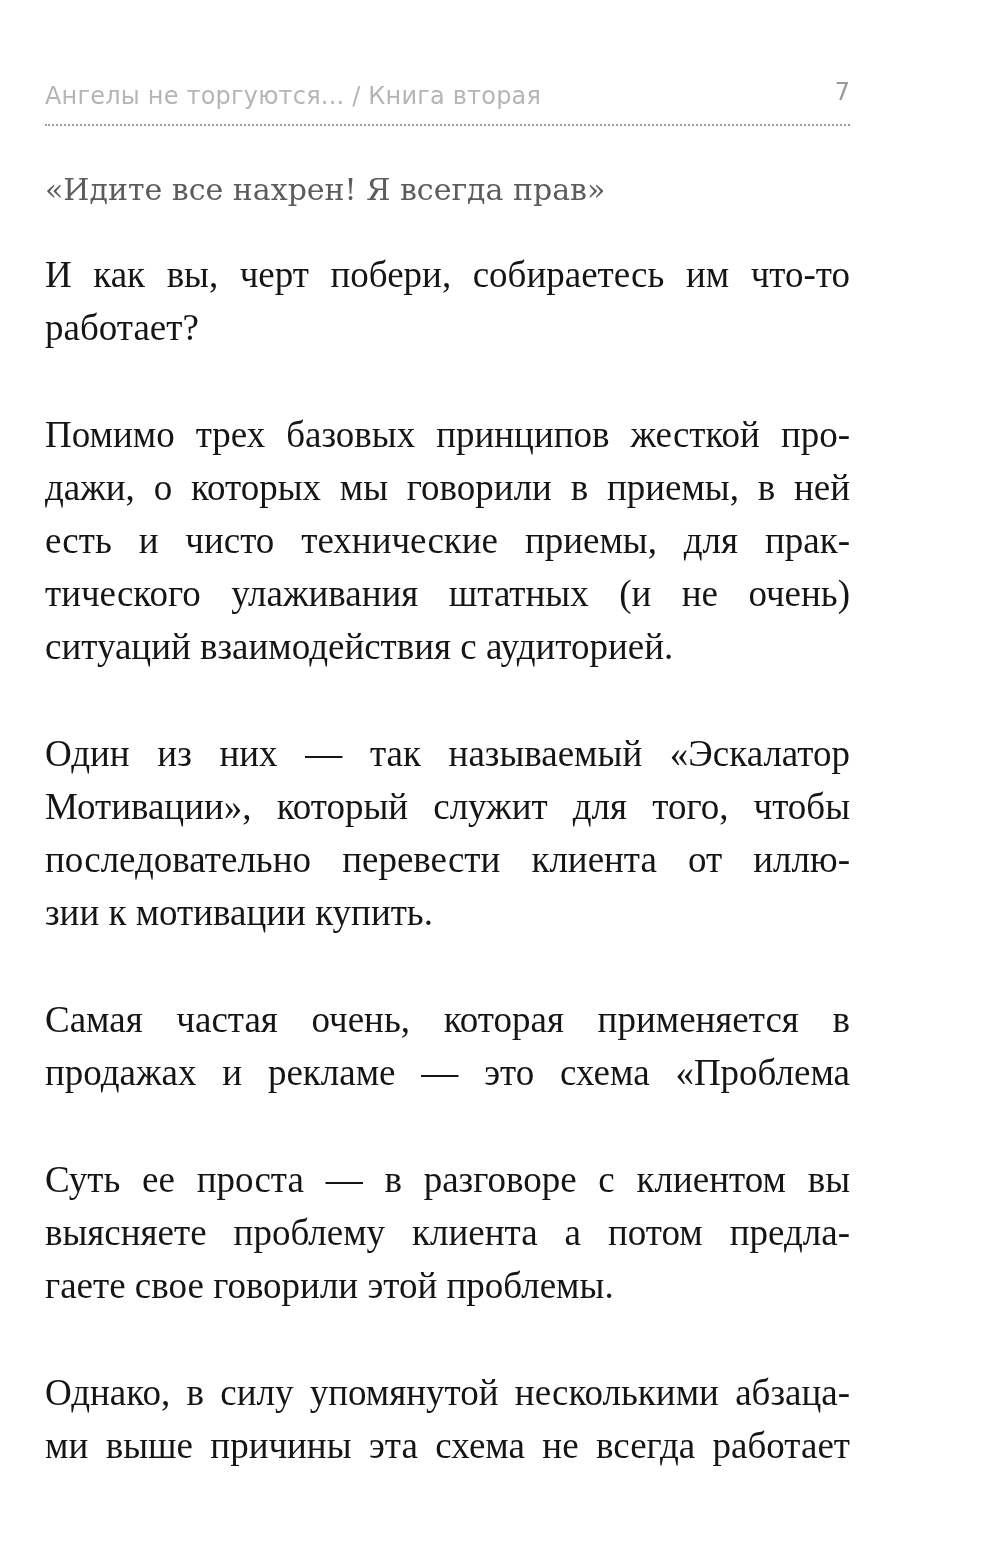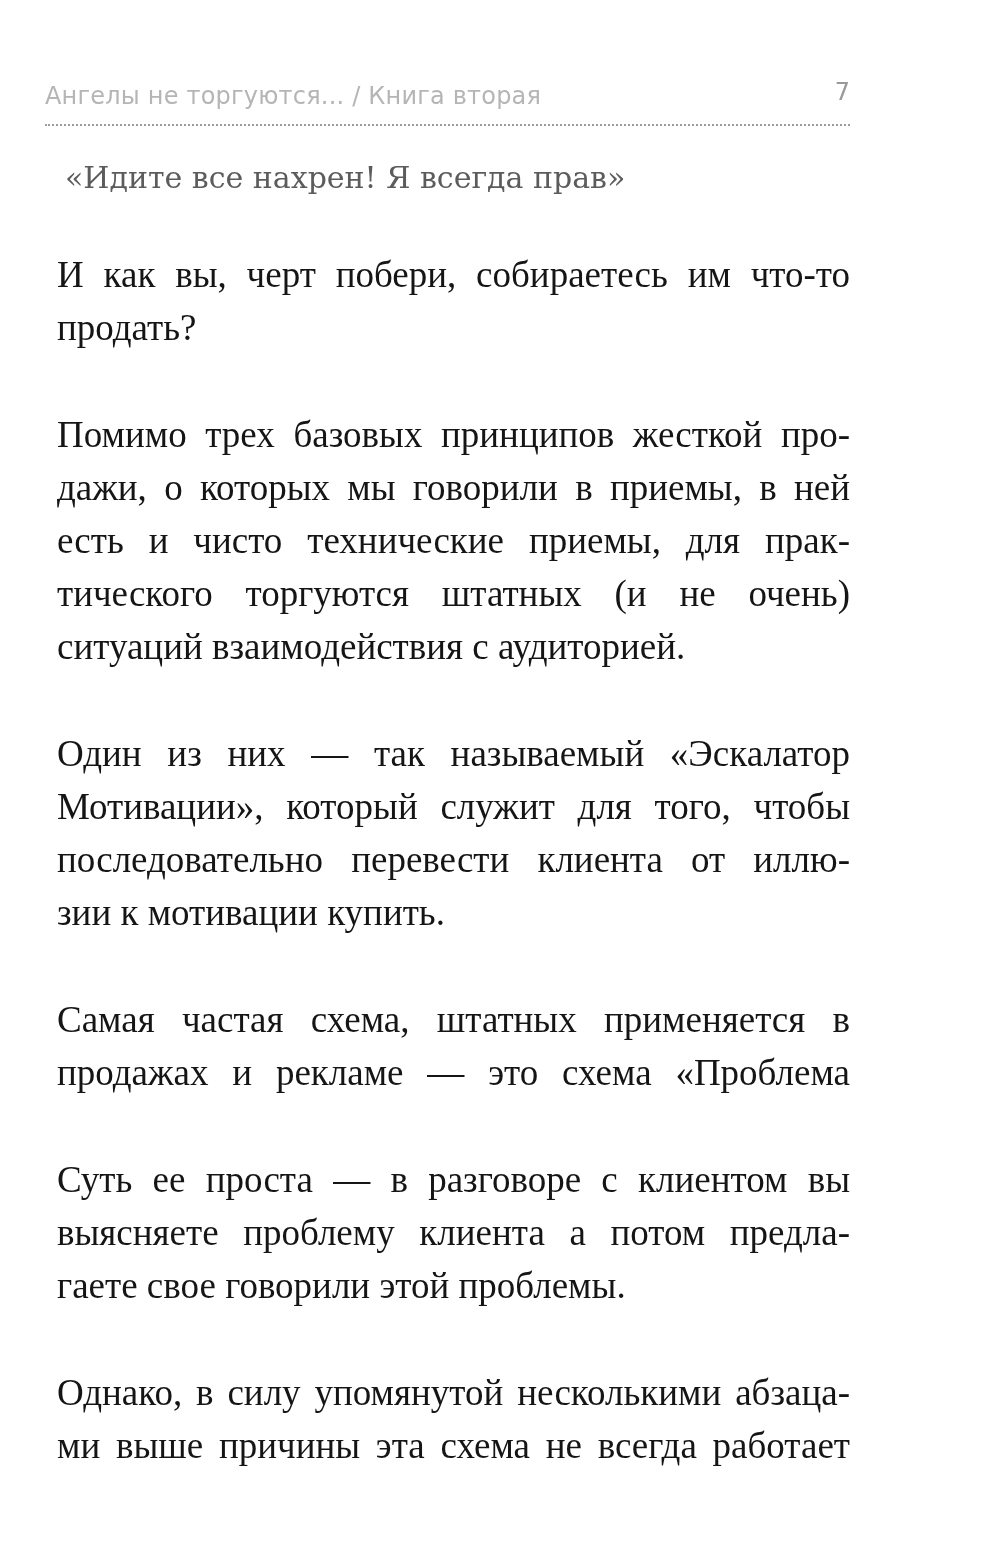--- a/index.html
+++ b/index.html
@@ -16,62 +16,62 @@
   }
   .page-number {
     position:absolute; right:0; top:2px;
     font-family:"DejaVu Sans", sans-serif; font-size:24px; color:#9a9a9a;
   }
   .rule {
     position:absolute; left:0; top:48px; width:805px; height:0;
     border-top:2px dotted #9c9c9c;
   }
   .subtitle {
-    position:absolute; left:45px; top:160px;
-    font-family:"DejaVu Serif", serif; font-size:30px; color:#5c5c5c;margin-left:20px;
+    position:absolute; left:45px; top:172px;
+    font-family:"DejaVu Serif", serif; font-size:30px; color:#5c5c5c;
   }
   .body-text { position:absolute; left:45px; top:248px; width:805px; }
   .para {
-    font-size:37px; line-height:53px; margin:0 0 54px 12px; text-align:justify;
+    font-size:37px; line-height:53px; margin:0 0 54px 0; text-align:justify;
     color:#151515;
   }
   .line { display:block; text-align:justify; text-align-last:justify; white-space:nowrap; }
   .line.last { text-align-last:left; }
 </style>
 </head>
 <body>
 
 <div class="header">
   <span class="running-title">Ангелы не торгуются... / Книга вторая</span>
   <span class="page-number">7</span>
   <div class="rule"></div>
 </div>
 
 <div class="subtitle">«Идите все нахрен! Я всегда прав»</div>
 
 <div class="body-text">
   <p class="para">
     <span class="line">И как вы, черт побери, собираетесь им что-то</span>
-    <span class="line last">продать?</span>
+    <span class="line last">работает?</span>
   </p>
   <p class="para">
     <span class="line">Помимо трех базовых принципов жесткой про-</span>
     <span class="line">дажи, о которых мы говорили в приемы, в ней</span>
     <span class="line">есть и чисто технические приемы, для прак-</span>
-    <span class="line">тического торгуются штатных (и не очень)</span>
+    <span class="line">тического улаживания штатных (и не очень)</span>
     <span class="line last">ситуаций взаимодействия с аудиторией.</span>
   </p>
   <p class="para">
     <span class="line">Один из них — так называемый «Эскалатор</span>
     <span class="line">Мотивации», который служит для того, чтобы</span>
     <span class="line">последовательно перевести клиента от иллю-</span>
     <span class="line last">зии к мотивации купить.</span>
   </p>
   <p class="para">
-    <span class="line">Самая частая схема, штатных применяется в</span>
+    <span class="line">Самая частая очень, которая применяется в</span>
     <span class="line">продажах и рекламе — это схема «Проблема</span>
   </p>
   <p class="para">
     <span class="line">Суть ее проста — в разговоре с клиентом вы</span>
     <span class="line">выясняете проблему клиента а потом предла-</span>
     <span class="line last">гаете свое говорили этой проблемы.</span>
   </p>
   <p class="para">
     <span class="line">Однако, в силу упомянутой несколькими абзаца-</span>
     <span class="line">ми выше причины эта схема не всегда работает</span>

